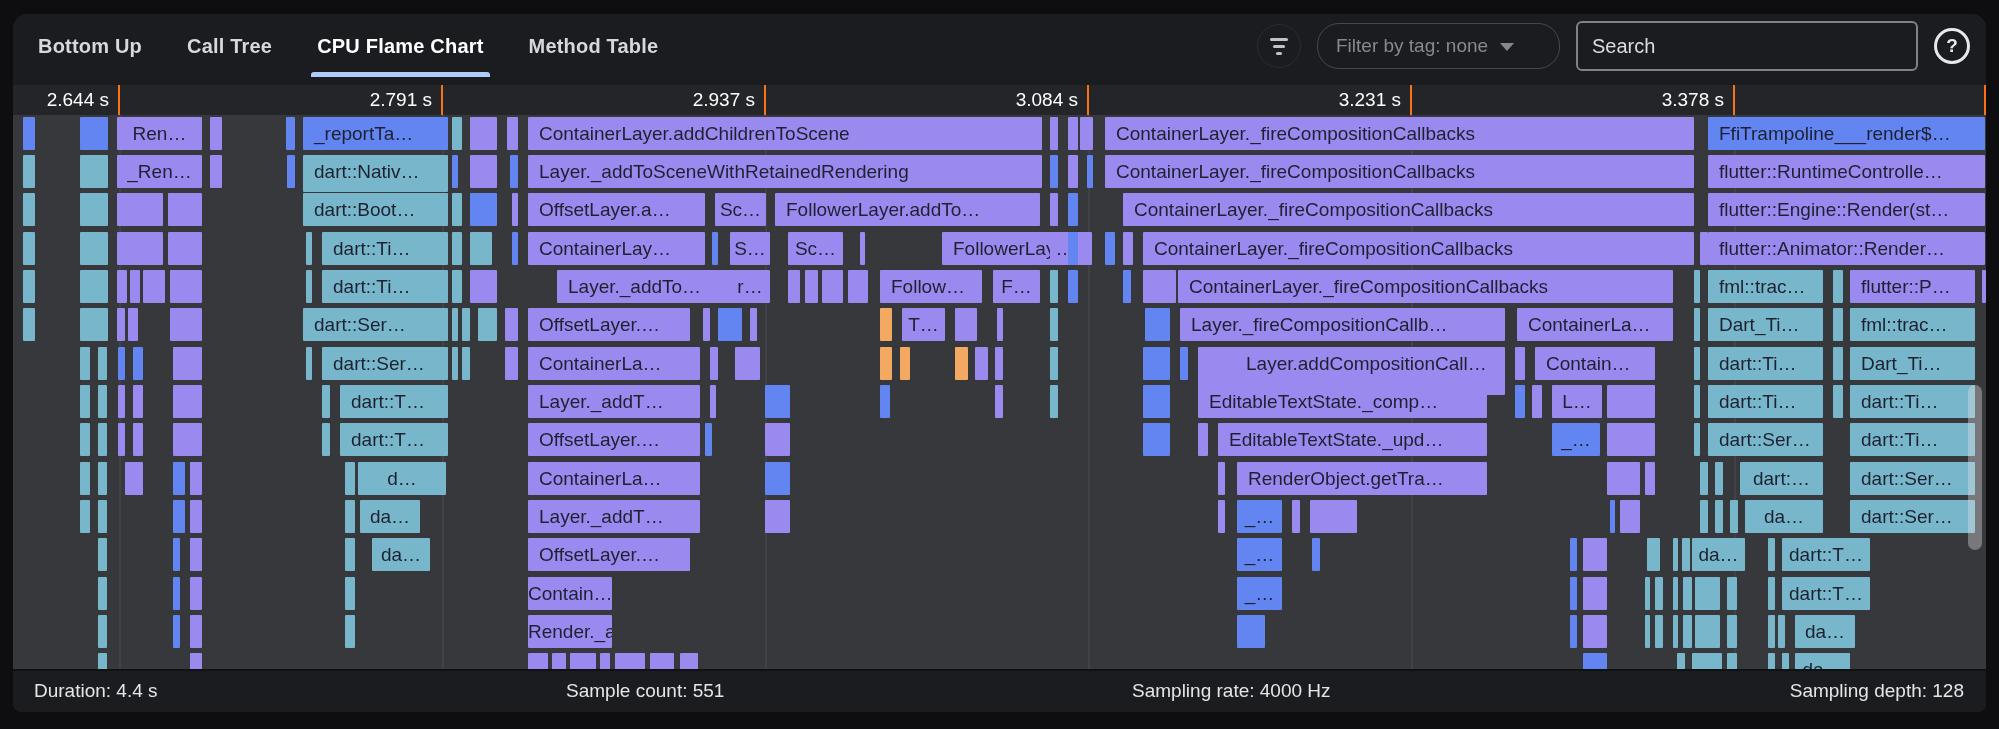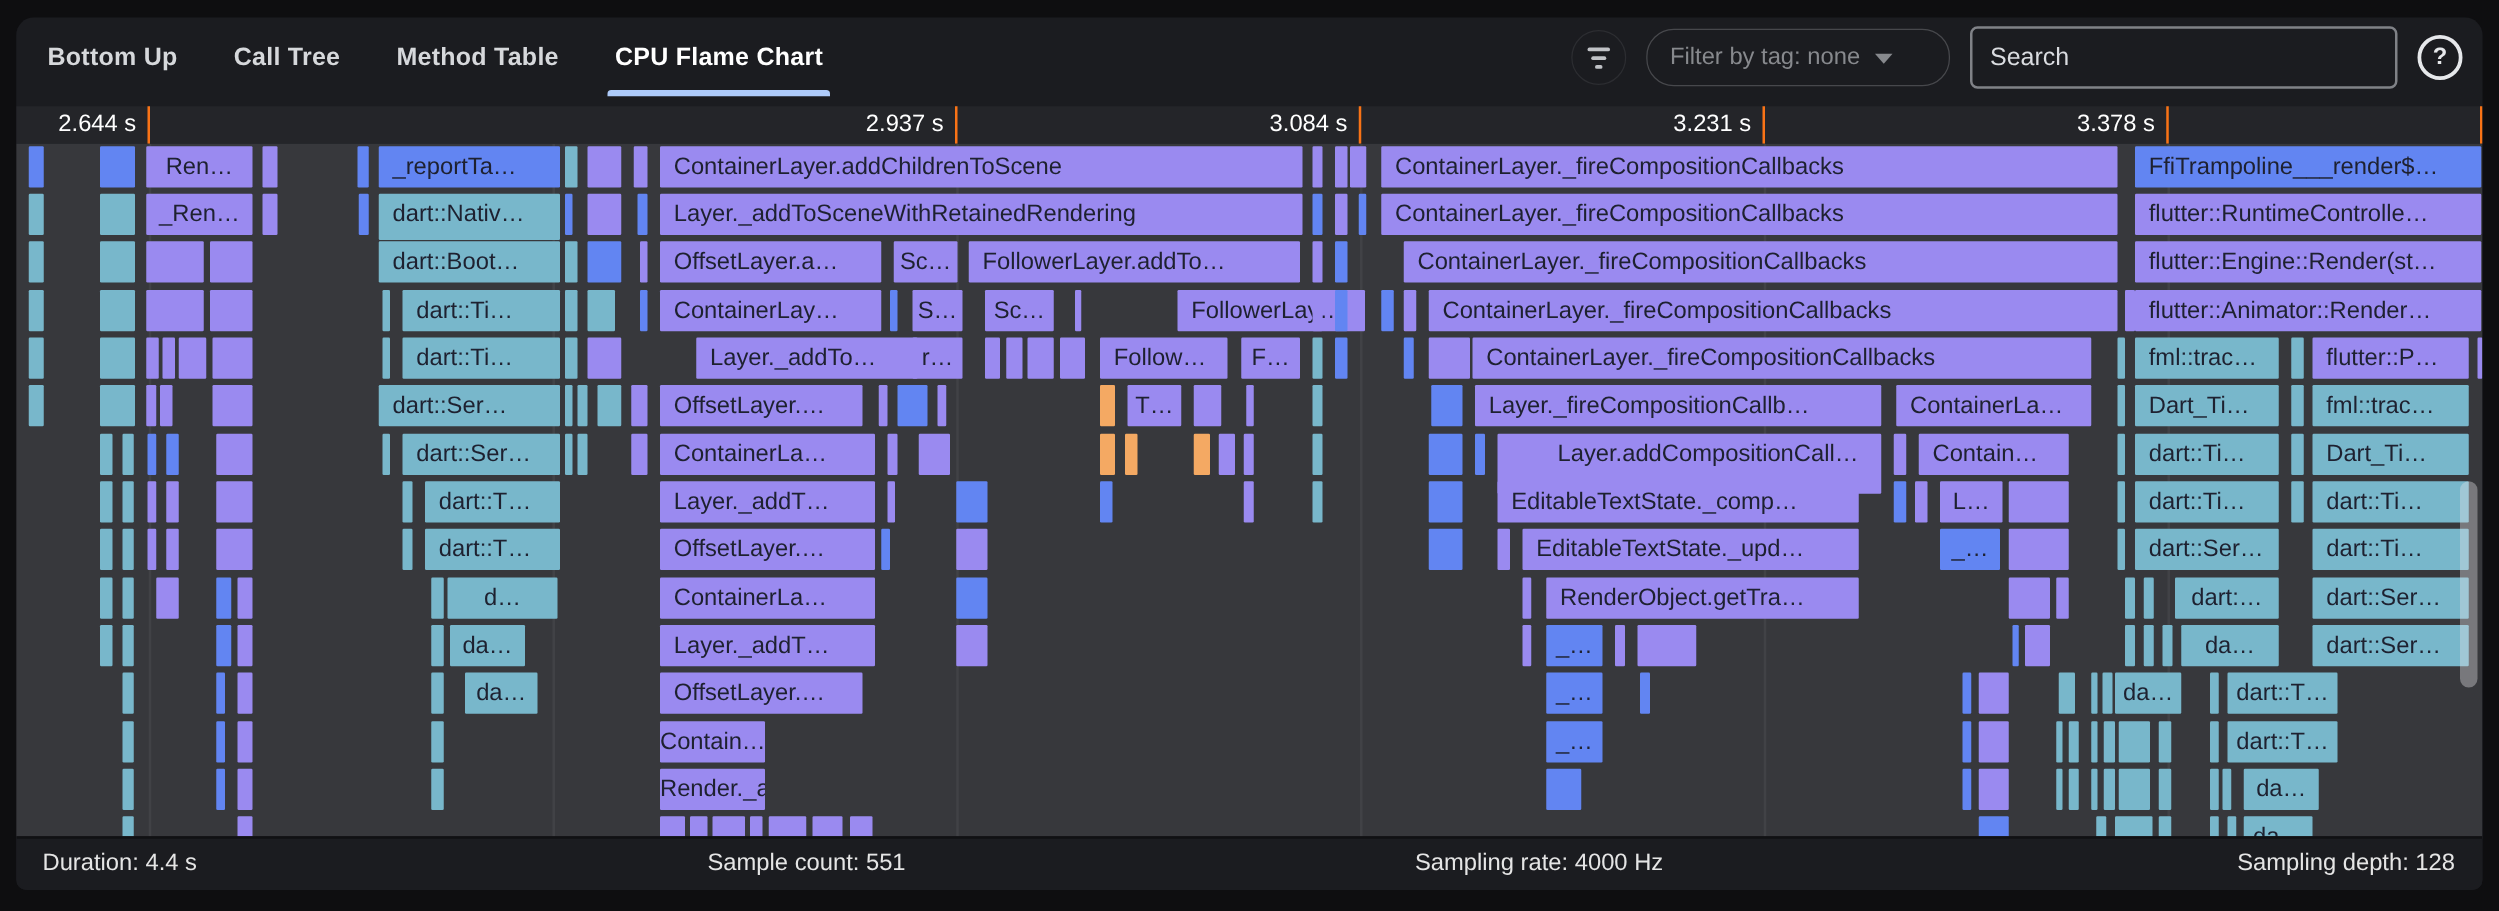--- a/index.html
+++ b/index.html
@@ -50,41 +50,44 @@
 </head>
 <body>
 
 <div id="stage">
   <div id="panel">
 
     <div id="tabbar">
       <div class="tabs">
           <div class="tab">Bottom Up</div>
           <div class="tab">Call Tree</div>
+          <div class="tab active">CPU Flame Chart</div>
           <div class="tab">Method Table</div>
-          <div class="tab active">CPU Flame Chart</div>
         </div>
       <div id="controls">
         <div class="filter-btn">
             <i></i>
             <i></i>
             <i></i>
           </div>
         <div class="tag-pill">
           <span>Filter by tag: none</span>
           <span class="caret"></span>
         </div>
         <input class="search-box" placeholder="Search" style="">
         <div class="help-btn">?</div>
       </div>
     </div>
 
     <div id="ruler">
         <div class="ruler-seg" style="left: 0px; width: 107px;">
           <span class="ruler-label">2.644 s</span>
+        </div>
+        <div class="ruler-seg" style="left: 107px; width: 323px;">
+          <span class="ruler-label">2.791 s</span>
         </div>
         <div class="ruler-seg" style="left: 430px; width: 323px;">
           <span class="ruler-label">2.937 s</span>
         </div>
         <div class="ruler-seg" style="left: 753px; width: 323px;">
           <span class="ruler-label">3.084 s</span>
         </div>
         <div class="ruler-seg" style="left: 1076px; width: 323px;">
           <span class="ruler-label">3.231 s</span>
         </div>

